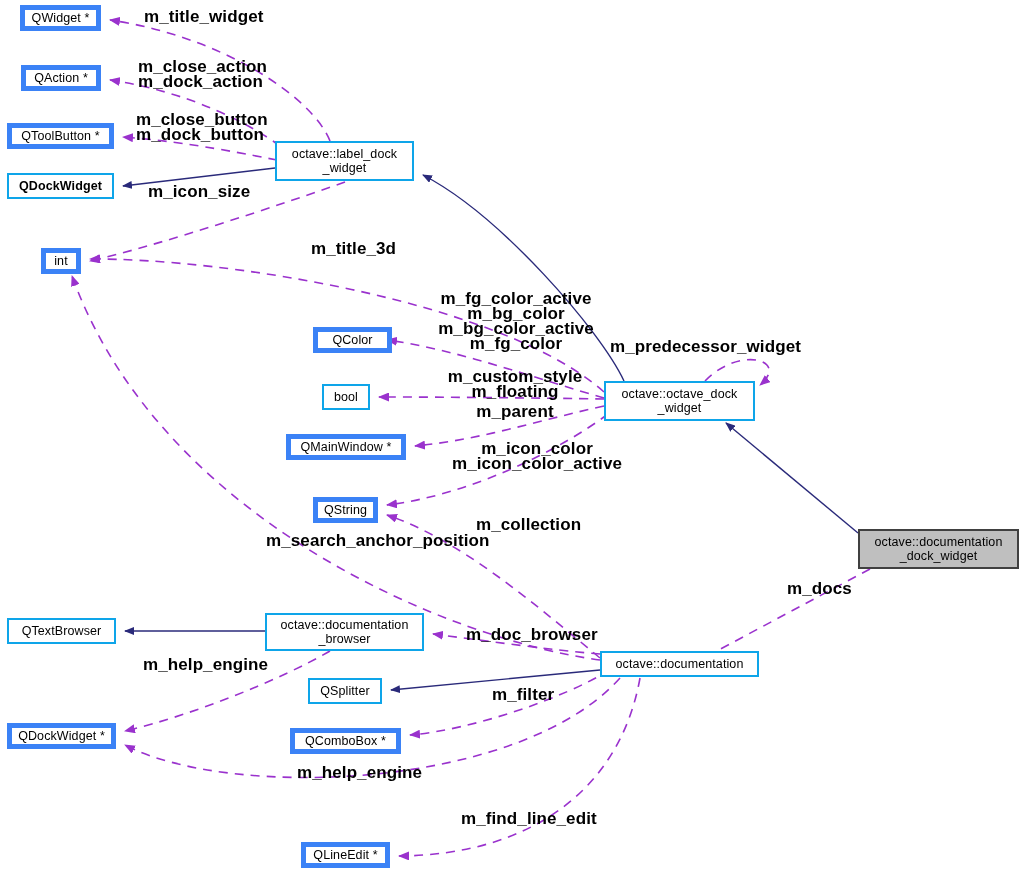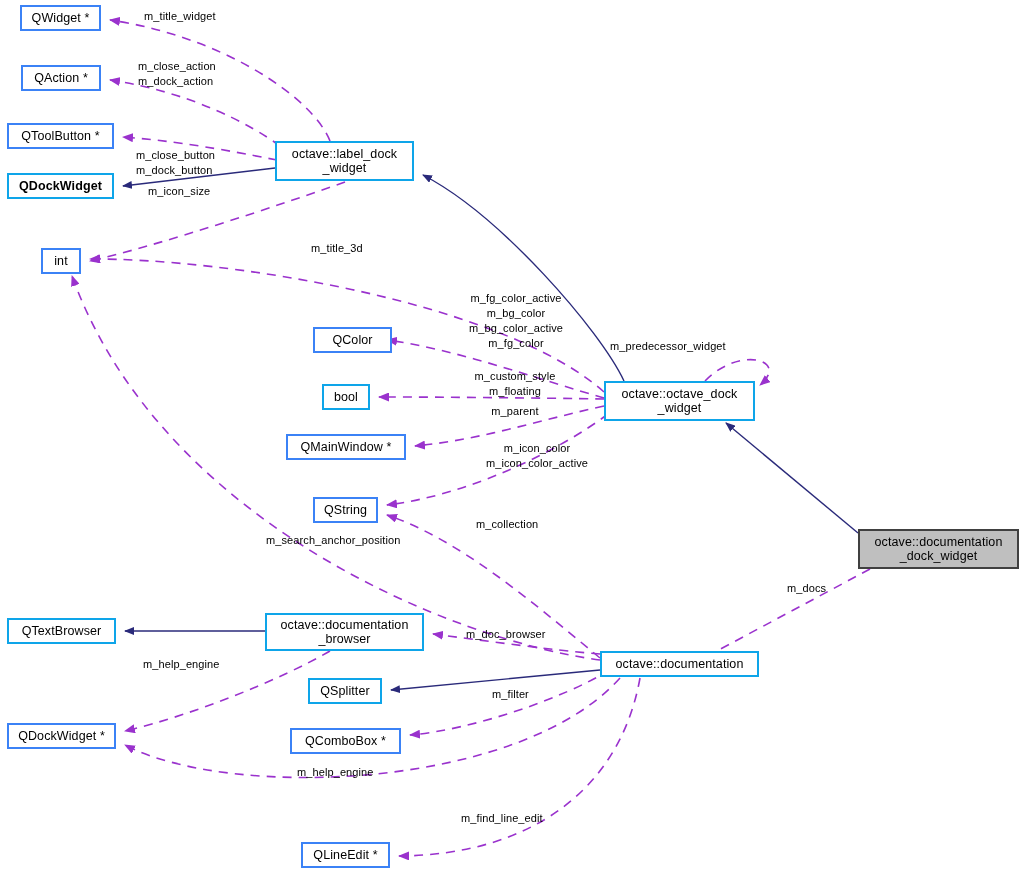--- a/index.html
+++ b/index.html
@@ -31,37 +31,38 @@
     justify-content: center;
     text-align: center;
     font-size: 12.5px;
     line-height: 14.5px;
     color: #000000;
     background: #ffffff;
     white-space: pre-line;
     letter-spacing: 0.1px;
   }
   .node.thin {
-    border: 2px solid #3b82f6;
+    border: 5px solid #3b82f6;
   }
   .node.thick {
     border: 2px solid #0ea5e9;
   }
   .node.highlight {
     border: 2px solid #404040;
     background: #bfbfbf;
   }
   .edge-label {
     position: absolute;
-    font-size: 11px;
+    font-size: 17px;
     line-height: 15px;
     color: #000000;
     white-space: pre-line;
     text-align: center;
     letter-spacing: 0.1px;
+    font-weight: bold;
   }
 </style>
 </head>
 <body>
 
 <div id="canvas">
 
   <svg id="edge-layer" viewBox="0 0 1024 873" width="1024" height="873">
     <defs>
       <marker id="arrow-inherit" markerWidth="10" markerHeight="8" refX="9" refY="4" orient="auto" markerUnits="userSpaceOnUse">
@@ -124,21 +125,21 @@
       <div class="node thick" style="left: 600px; top: 651px; width: 159px; height: 26px;">octave::documentation</div>
       <div class="node thick" style="left: 308px; top: 678px; width: 74px; height: 26px;">QSplitter</div>
       <div class="node thin" style="left: 7px; top: 723px; width: 109px; height: 26px;">QDockWidget *</div>
       <div class="node thin" style="left: 290px; top: 728px; width: 111px; height: 26px;">QComboBox *</div>
       <div class="node thin" style="left: 301px; top: 842px; width: 89px; height: 26px;">QLineEdit *</div>
     </div>
   <div id="labels">
       <div class="edge-label" style="left: 144px; top: 9px; width: 160px; text-align: left;">m_title_widget</div>
       <div class="edge-label" style="left: 138px; top: 59px; width: 160px; text-align: left;">m_close_action
 m_dock_action</div>
-      <div class="edge-label" style="left: 136px; top: 112px; width: 160px; text-align: left; margin-top: 36px;">m_close_button
+      <div class="edge-label" style="left: 136px; top: 112px; width: 160px; text-align: left;">m_close_button
 m_dock_button</div>
       <div class="edge-label" style="left: 148px; top: 184px; width: 140px; text-align: left;">m_icon_size</div>
       <div class="edge-label" style="left: 311px; top: 241px; width: 130px; text-align: left;">m_title_3d</div>
       <div class="edge-label" style="left: 420px; top: 291px; width: 192px; text-align: center;">m_fg_color_active
 m_bg_color
 m_bg_color_active
 m_fg_color</div>
       <div class="edge-label" style="left: 610px; top: 339px; width: 150px; text-align: left;">m_predecessor_widget</div>
       <div class="edge-label" style="left: 424px; top: 369px; width: 182px; text-align: center;">m_custom_style
 m_floating</div>

